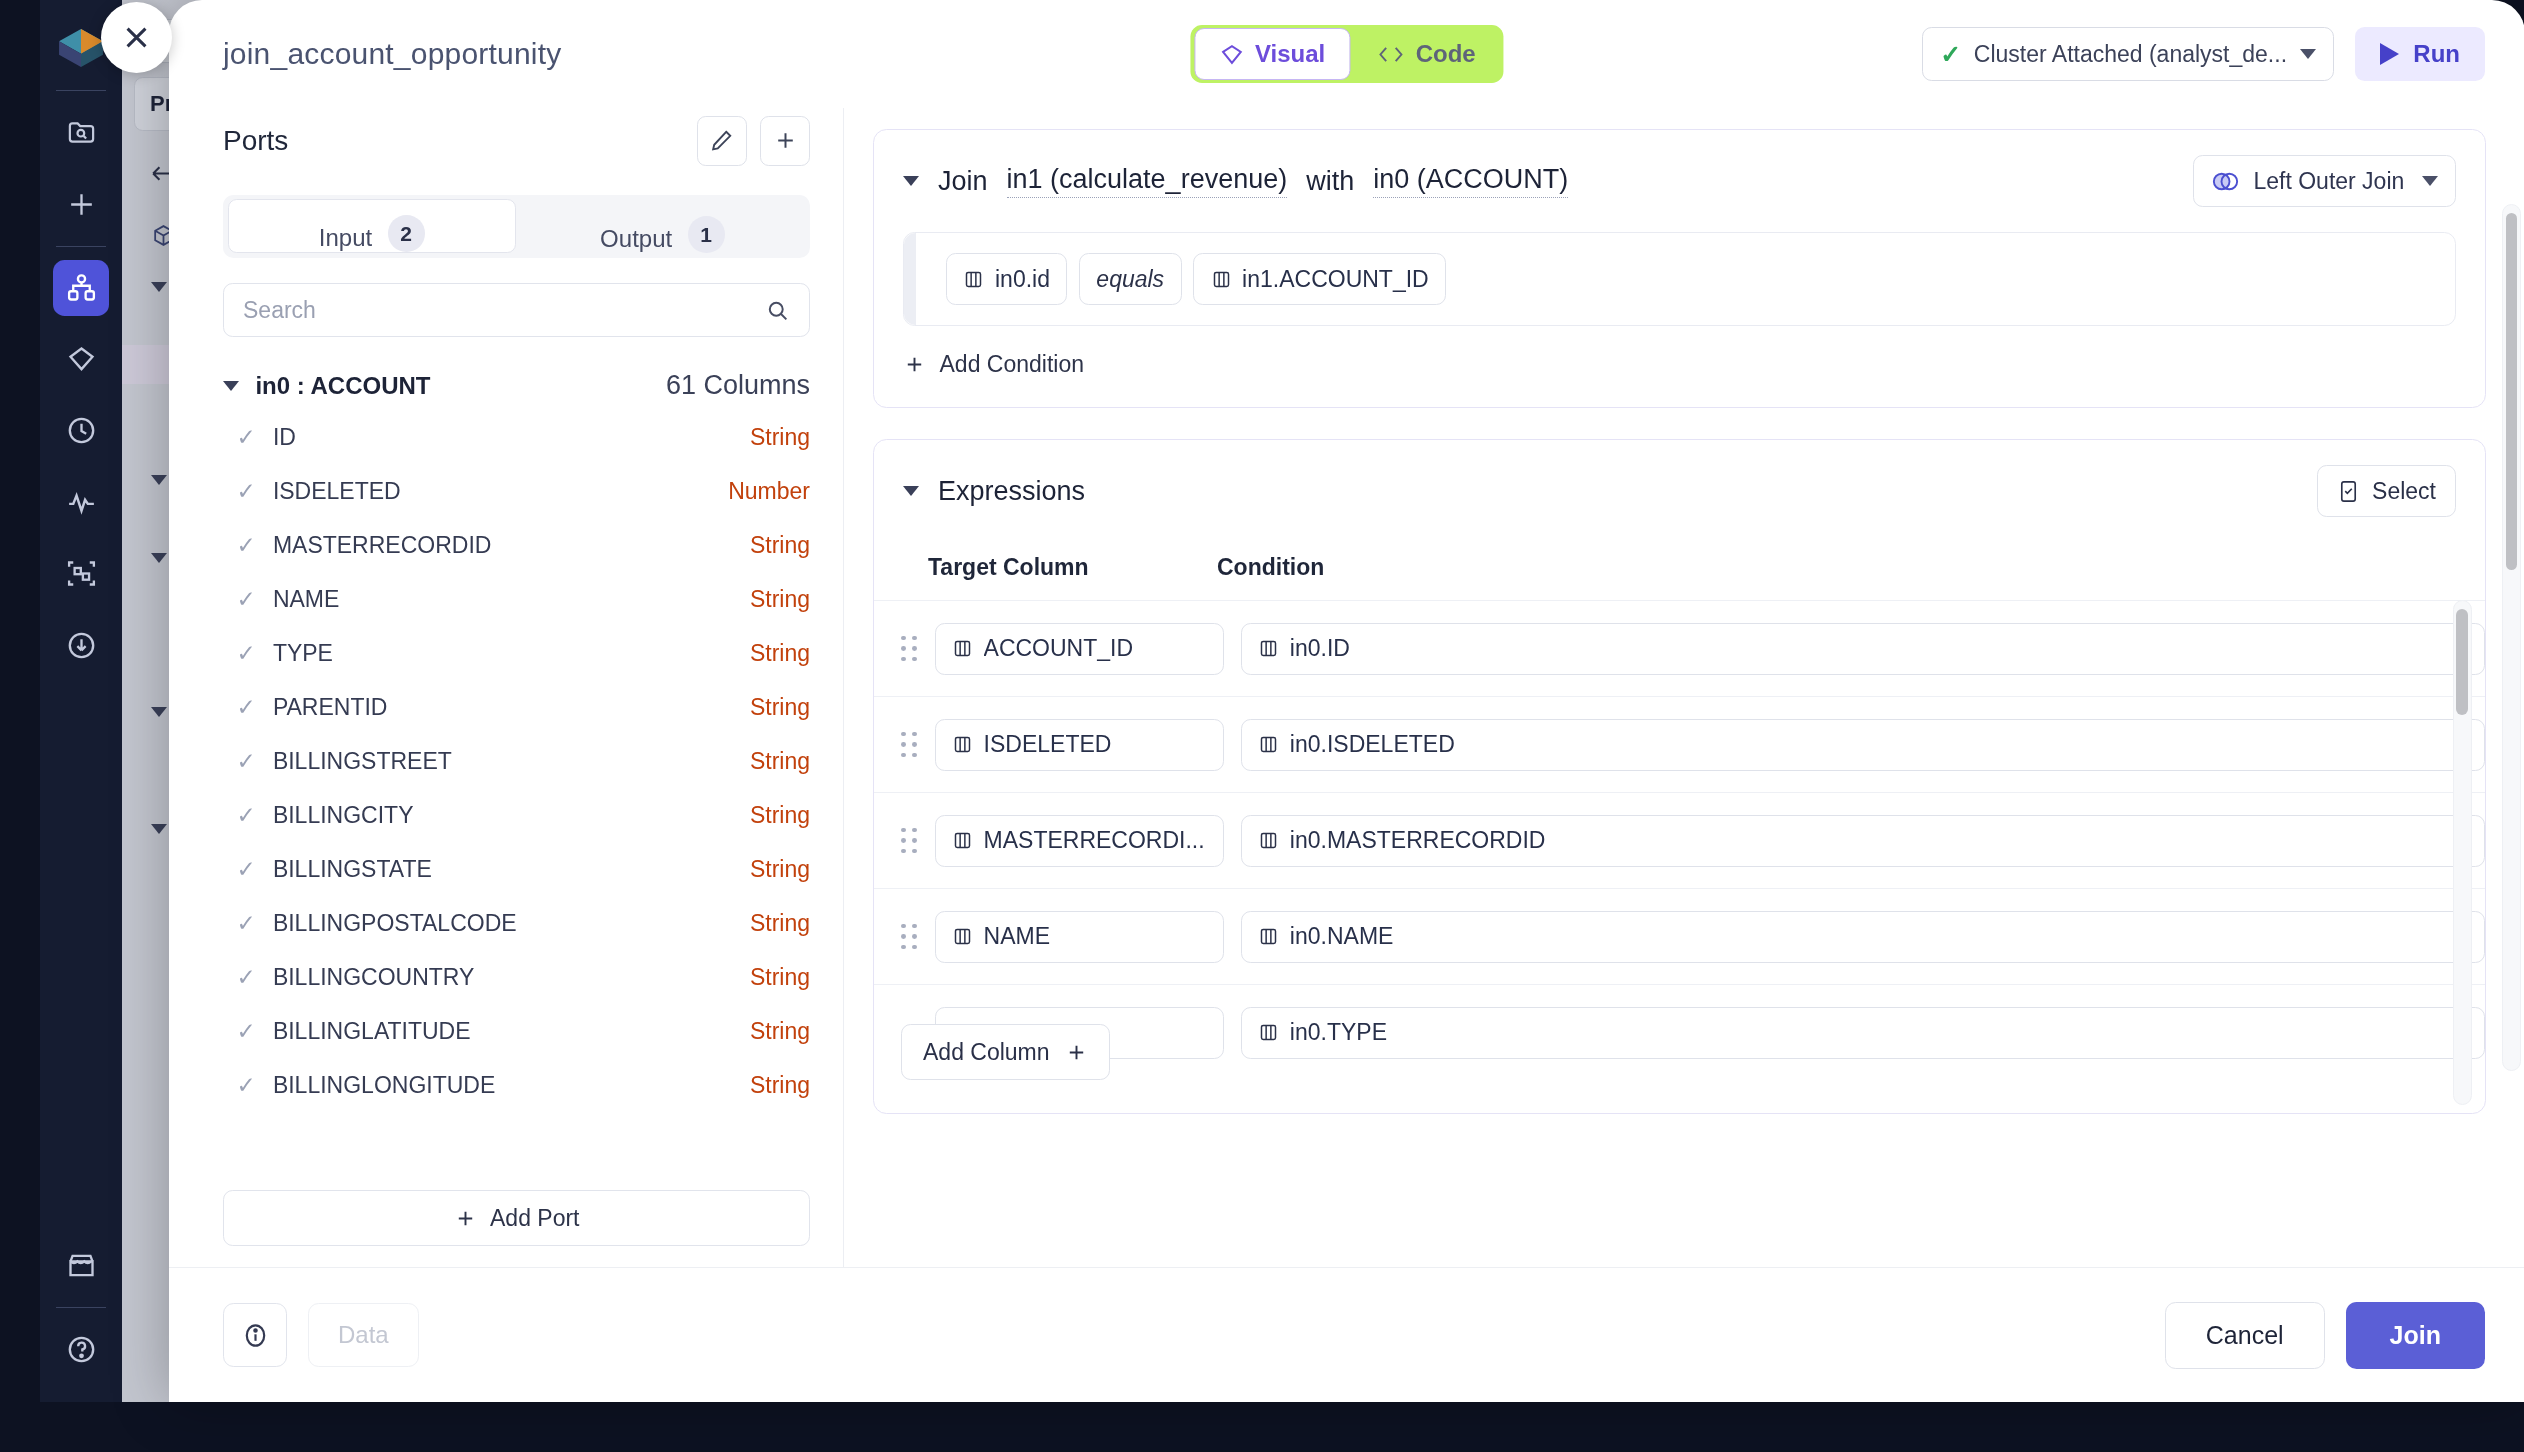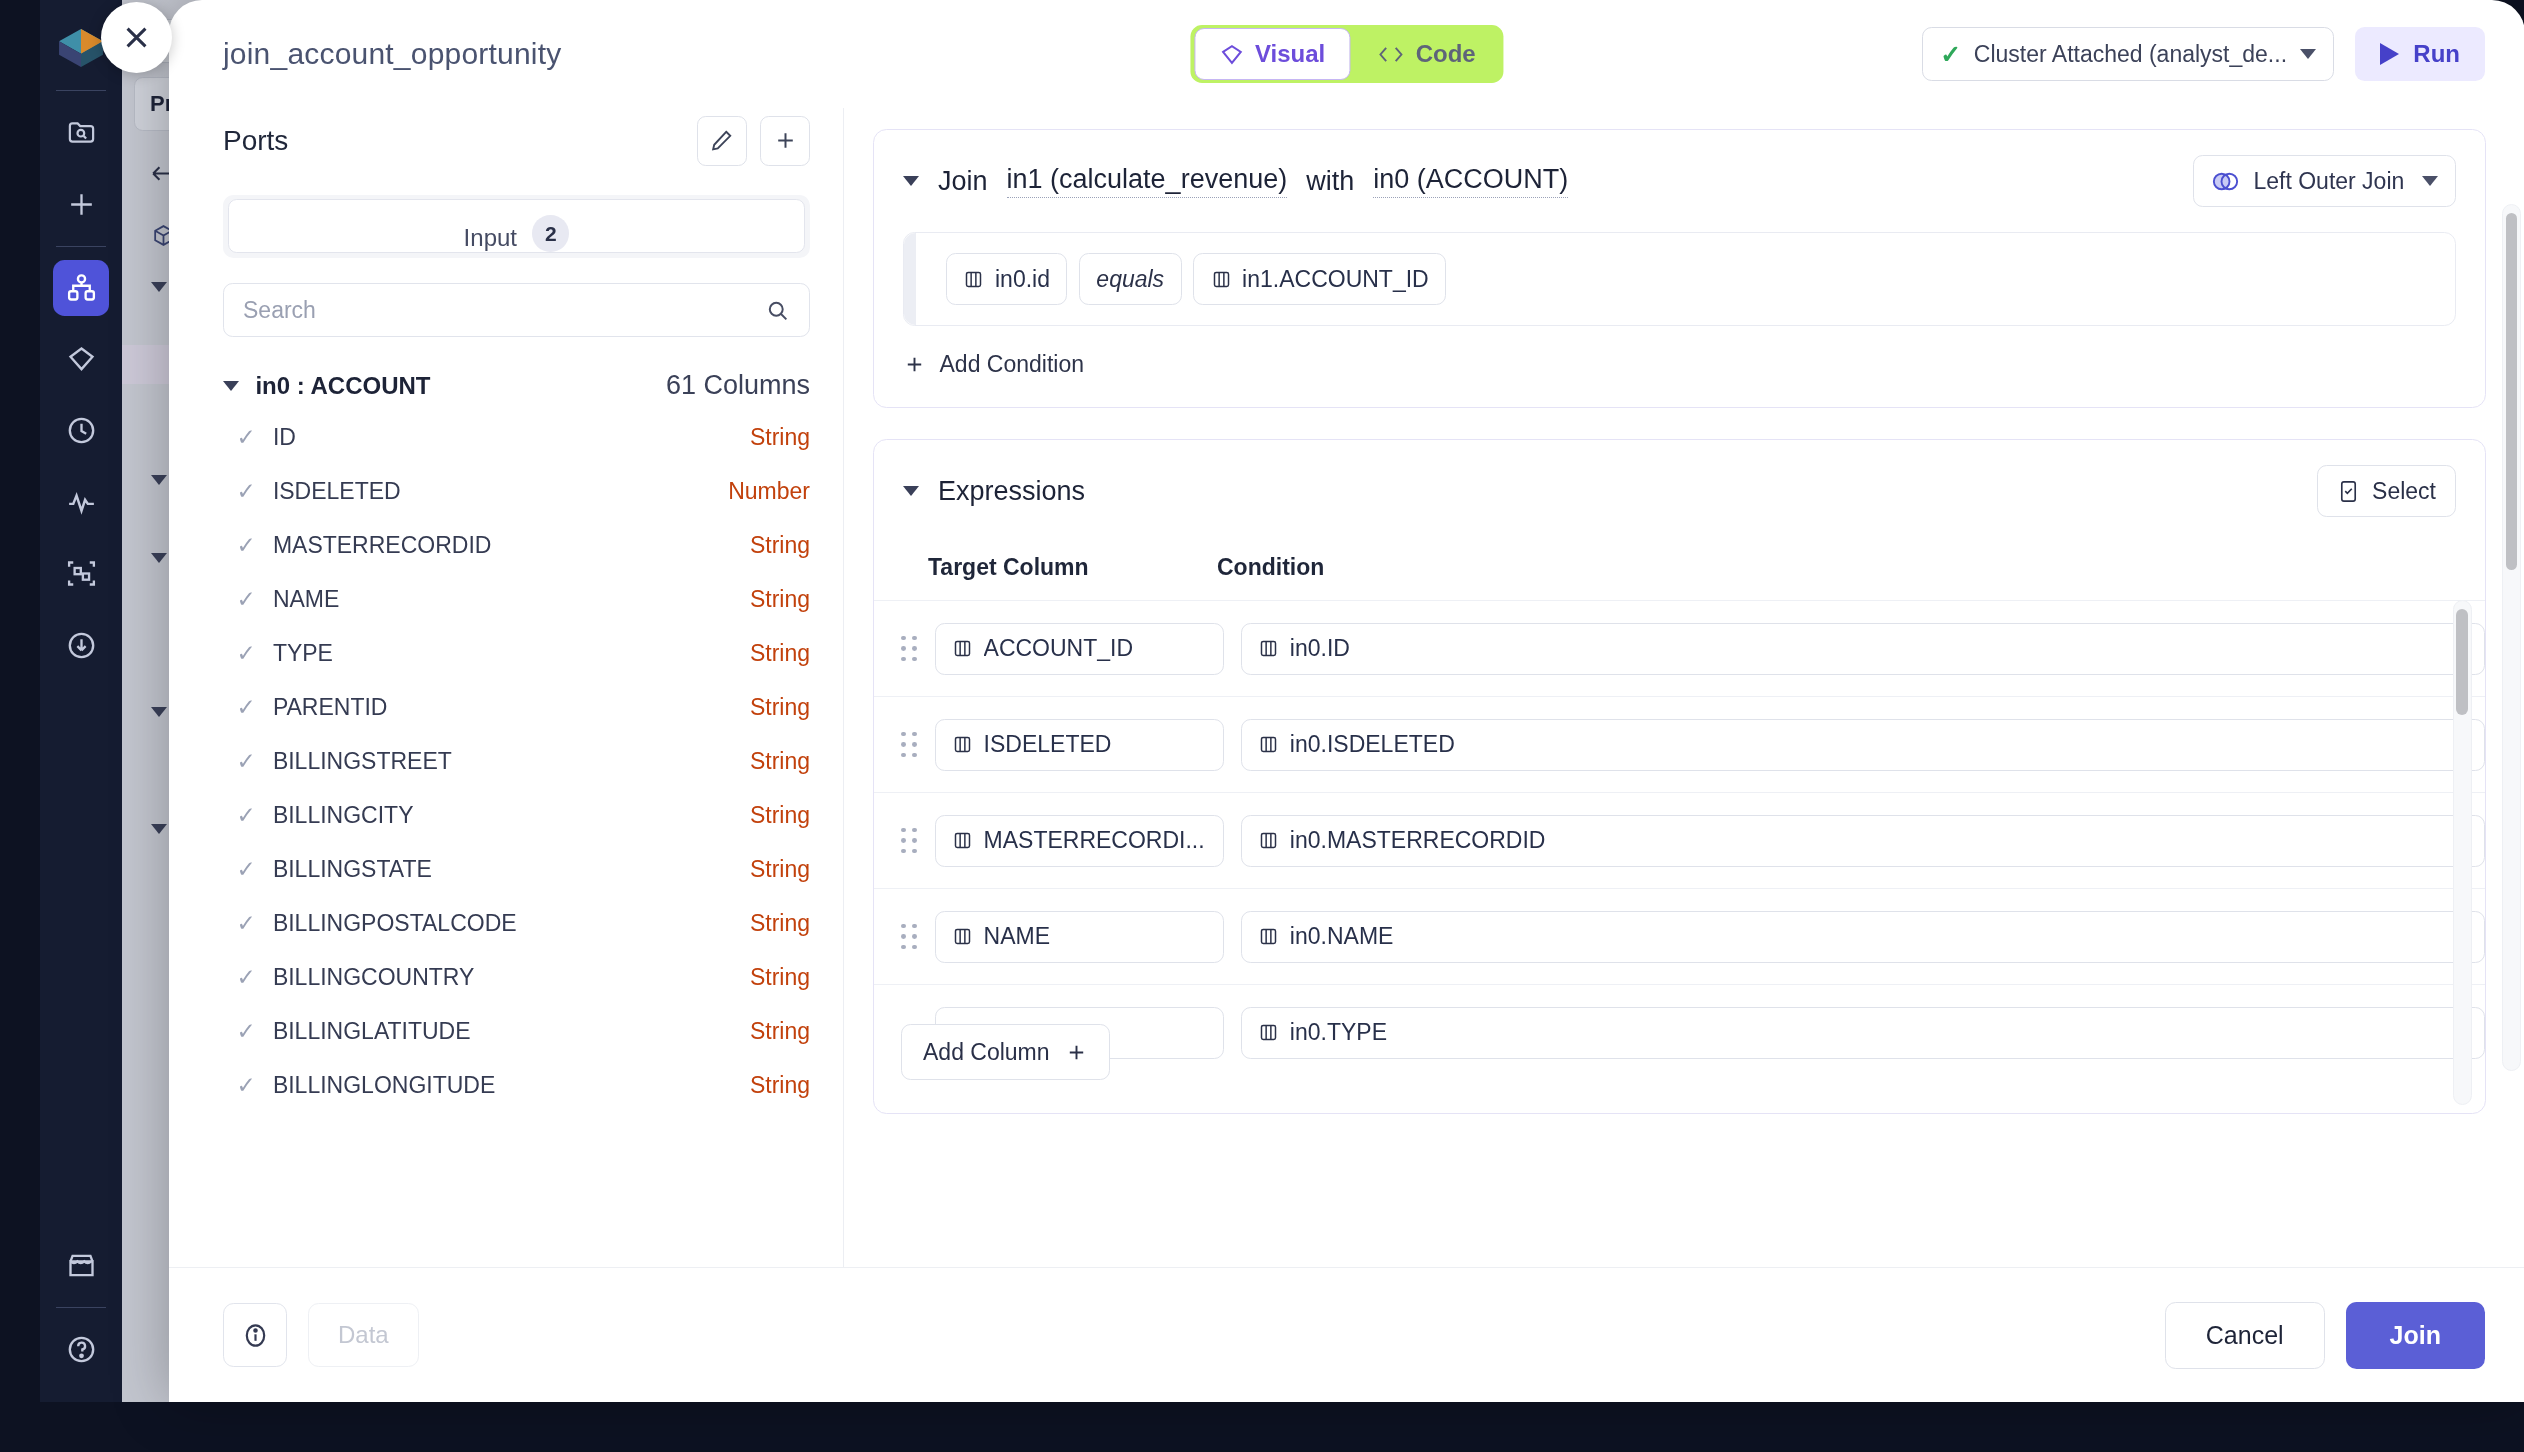--- a/index.html
+++ b/index.html
@@ -494,20 +494,24 @@
                 </svg>
             </div>
           </div>
         </div>
 
         <div class="io-tabs">
           <div class="io-tab active">
             <span>Input</span>
             <span class="io-count">2</span>
           </div>
+          <div class="io-tab">
+            <span>Output</span>
+            <span class="io-count">1</span>
+          </div>
         </div>
 
         <div class="port-search">
           <input placeholder="Search" style="">
           <span>
             <svg width="25" height="25" viewBox="0 0 24 24" fill="none" stroke="#474d63" stroke-width="1.9">
                 <circle cx="10.8" cy="10.8" r="6.2"></circle>
                 <path d="M15.4 15.4 20.5 20.5"></path>
               </svg>
           </span>
@@ -580,20 +584,26 @@
               <span class="cn">BILLINGLATITUDE</span>
               <span class="ct">String</span>
             </div>
           <div class="col-row">
               <span class="ck">✓</span>
               <span class="cn">BILLINGLONGITUDE</span>
               <span class="ct">String</span>
             </div>
         </div>
 
+        <div class="add-port" style="margin-bottom:21px">
+          <svg width="23" height="23" viewBox="0 0 24 24" stroke="#2d3349" stroke-width="2">
+              <path d="M12 5v14M5 12h14"></path>
+            </svg>
+          <span>Add Port</span>
+        </div>
       </div>
 
       <div class="canvas">
 
         <div class="card join">
           <div class="sec-head">
             <span class="tri"></span>
             <span class="sec-title">Join</span>
             <span class="sec-title jref">in1 (calculate_revenue)</span>
             <span class="sec-title">with</span>

